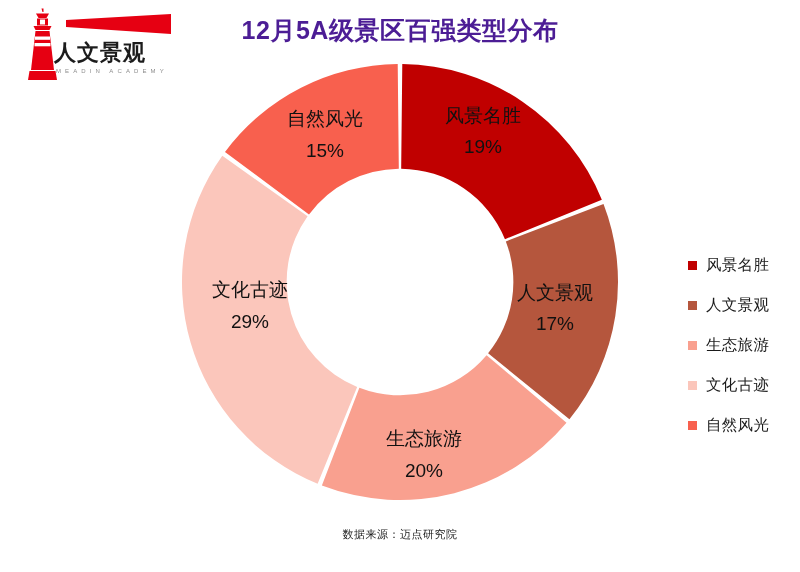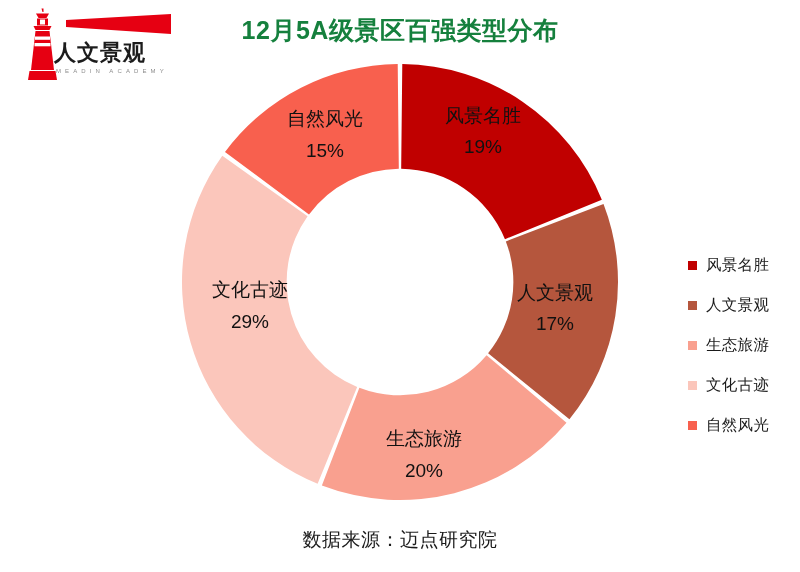--- a/index.html
+++ b/index.html
@@ -60,21 +60,21 @@
 
   
   #chart-title {
     position: absolute;
     left: 0;
     top: 14px;
     width: 800px;
     text-align: center;
     font-size: 25px;
     font-weight: bold;
-    color: #15803d;
+    color: #4c1d95;
     letter-spacing: 0.5px;
   }
 
   
   #donut-wrap {
     position: absolute;
     left: 180px;
     top: 62px;
     width: 440px;
     height: 440px;
@@ -124,21 +124,21 @@
     letter-spacing: 0.3px;
   }
 
   
   #footer-source {
     position: absolute;
     left: 0;
     top: 527px;
     width: 800px;
     text-align: center;
-    font-size: 19px;
+    font-size: 11px;
     color: #1a1a1a;
     letter-spacing: 0.5px;
   }
 </style>
 </head>
 <body>
 
 <div id="logo">
 
   <svg id="logo-mark" viewBox="0 0 58 72">

